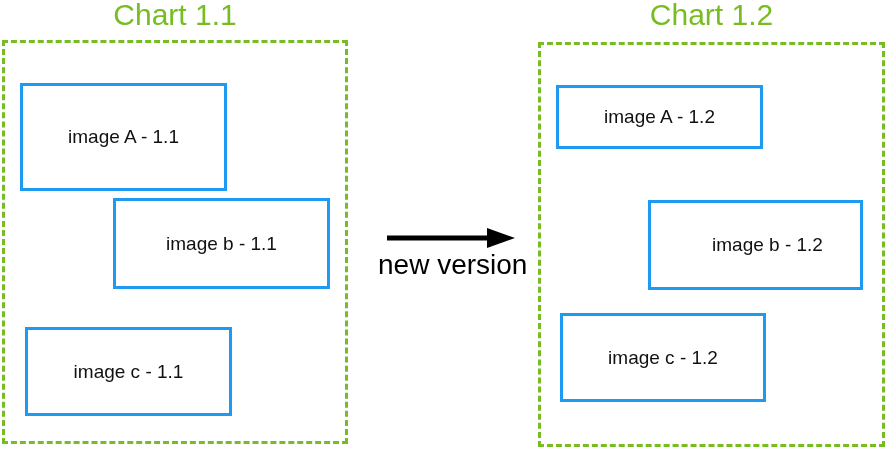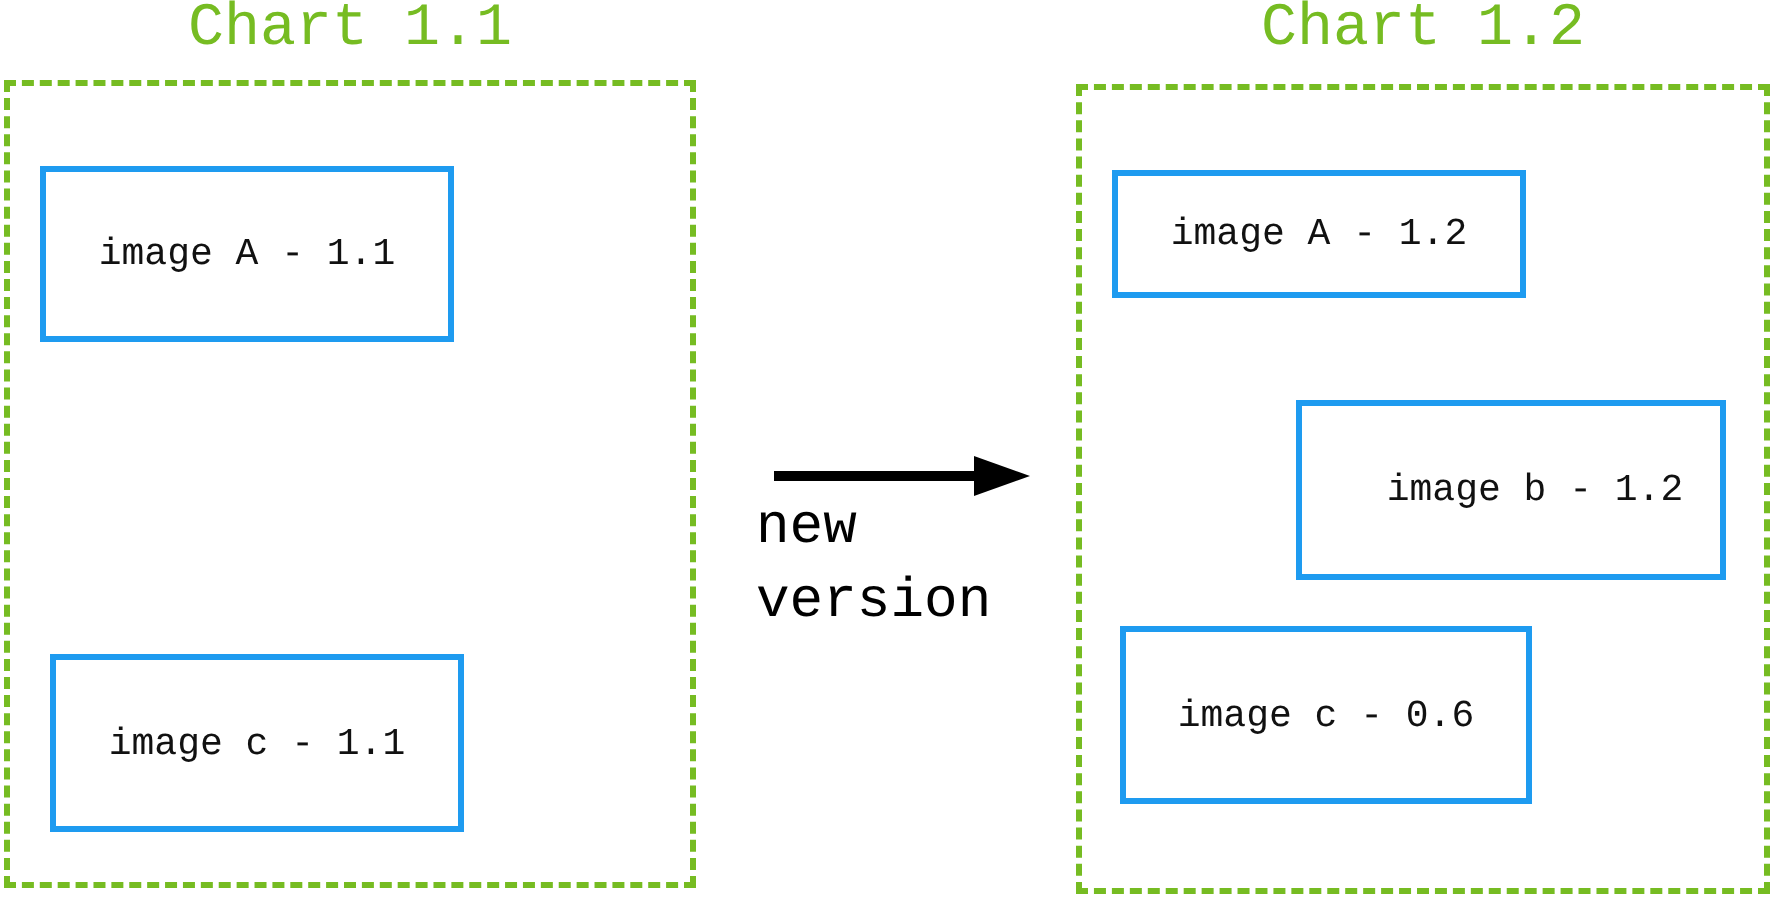--- a/index.html
+++ b/index.html
@@ -7,21 +7,21 @@
     --blue: #1E9BF0;
     --ink: #111111;
   }
   * { box-sizing: border-box; }
   html, body { margin: 0; padding: 0; background: #ffffff; }
   .canvas {
     position: relative;
     width: 888px;
     height: 450px;
     background: #ffffff;
-    font-family: Liberation Mono, monospace;
+    font-family: Liberation Sans, sans-serif;
     overflow: hidden;
   }
   .chart-title {
     position: absolute;
     top: -4px;
     font-size: 30px;
     line-height: 38px;
     color: var(--green);
     text-align: center;
     white-space: nowrap;
@@ -42,21 +42,21 @@
     border: 3px solid var(--blue);
     background: #ffffff;
     display: flex;
     align-items: center;
     justify-content: center;
     font-size: 19px;
     color: var(--ink);
     white-space: nowrap;
   }
   
-  .l-box-a { left: 15px;  top: 40px;  width: 207px; height: 88px; }
+  .l-box-a { left: 15px;  top: 40px;  width: 207px; height: 108px; }
   .l-box-b { left: 108px; top: 155px; width: 217px; height: 91px; }
   .l-box-c { left: 20px;  top: 284px; width: 207px; height: 89px; }
   
   .r-box-a { left: 15px;  top: 40px;  width: 207px; height: 64px; }
   .r-box-b { left: 107px; top: 155px; width: 215px; height: 90px; padding-left: 24px; }
   .r-box-c { left: 19px;  top: 268px; width: 206px; height: 89px; }
 
   .arrow-svg {
     position: absolute;
     left: 385px;
@@ -78,20 +78,23 @@
 <body>
 
 <div class="canvas">
 
   <div class="chart-title title-left">Chart 1.1</div>
 
   <div class="chart-container container-left">
     <div class="image-box l-box-a">
       <span>image A - 1.1</span>
     </div>
+    <div class="image-box l-box-b">
+      <span>image b - 1.1</span>
+    </div>
     <div class="image-box l-box-c">
       <span>image c - 1.1</span>
     </div>
   </div>
 
   <svg class="arrow-svg" viewBox="0 0 132 24" aria-hidden="true">
     <line x1="2" y1="12" x2="104" y2="12" stroke="#000000" stroke-width="5"></line>
     <polygon points="102,2 130,12 102,22" fill="#000000"></polygon>
   </svg>
   <div class="arrow-label">new version</div>
@@ -99,17 +102,17 @@
   <div class="chart-title title-right">Chart 1.2</div>
 
   <div class="chart-container container-right">
     <div class="image-box r-box-a">
       <span>image A - 1.2</span>
     </div>
     <div class="image-box r-box-b">
       <span>image b - 1.2</span>
     </div>
     <div class="image-box r-box-c">
-      <span>image c - 0.6</span>
+      <span>image c - 1.2</span>
     </div>
   </div>
 
 </div>
 
 </body></html>

